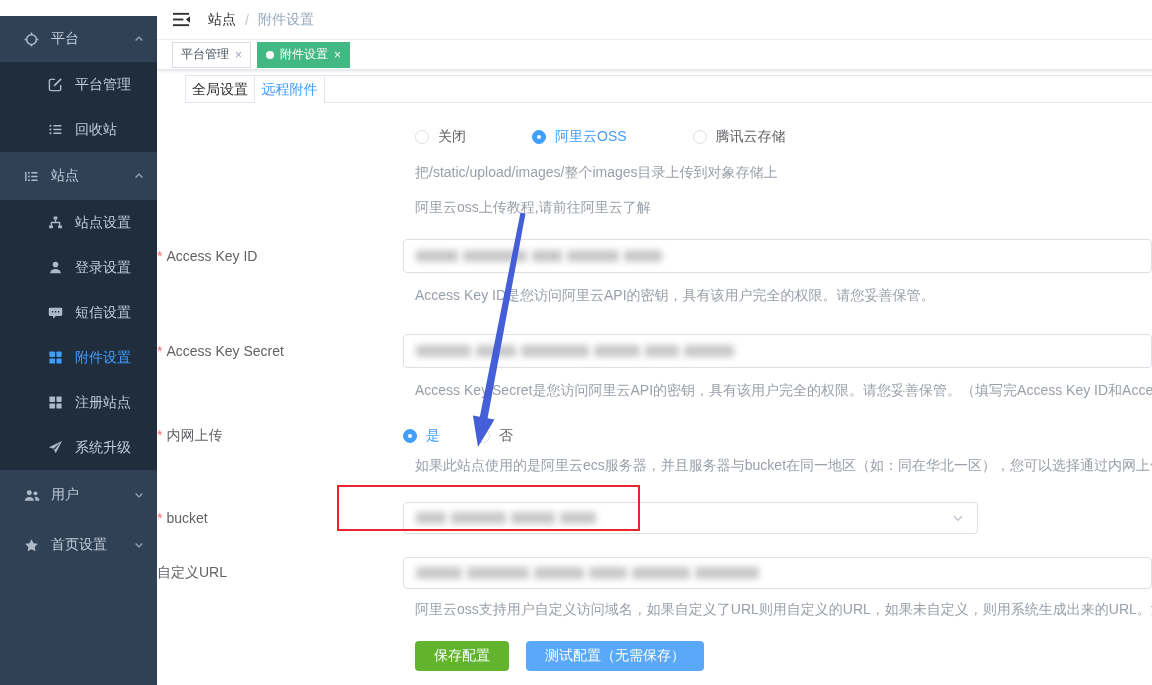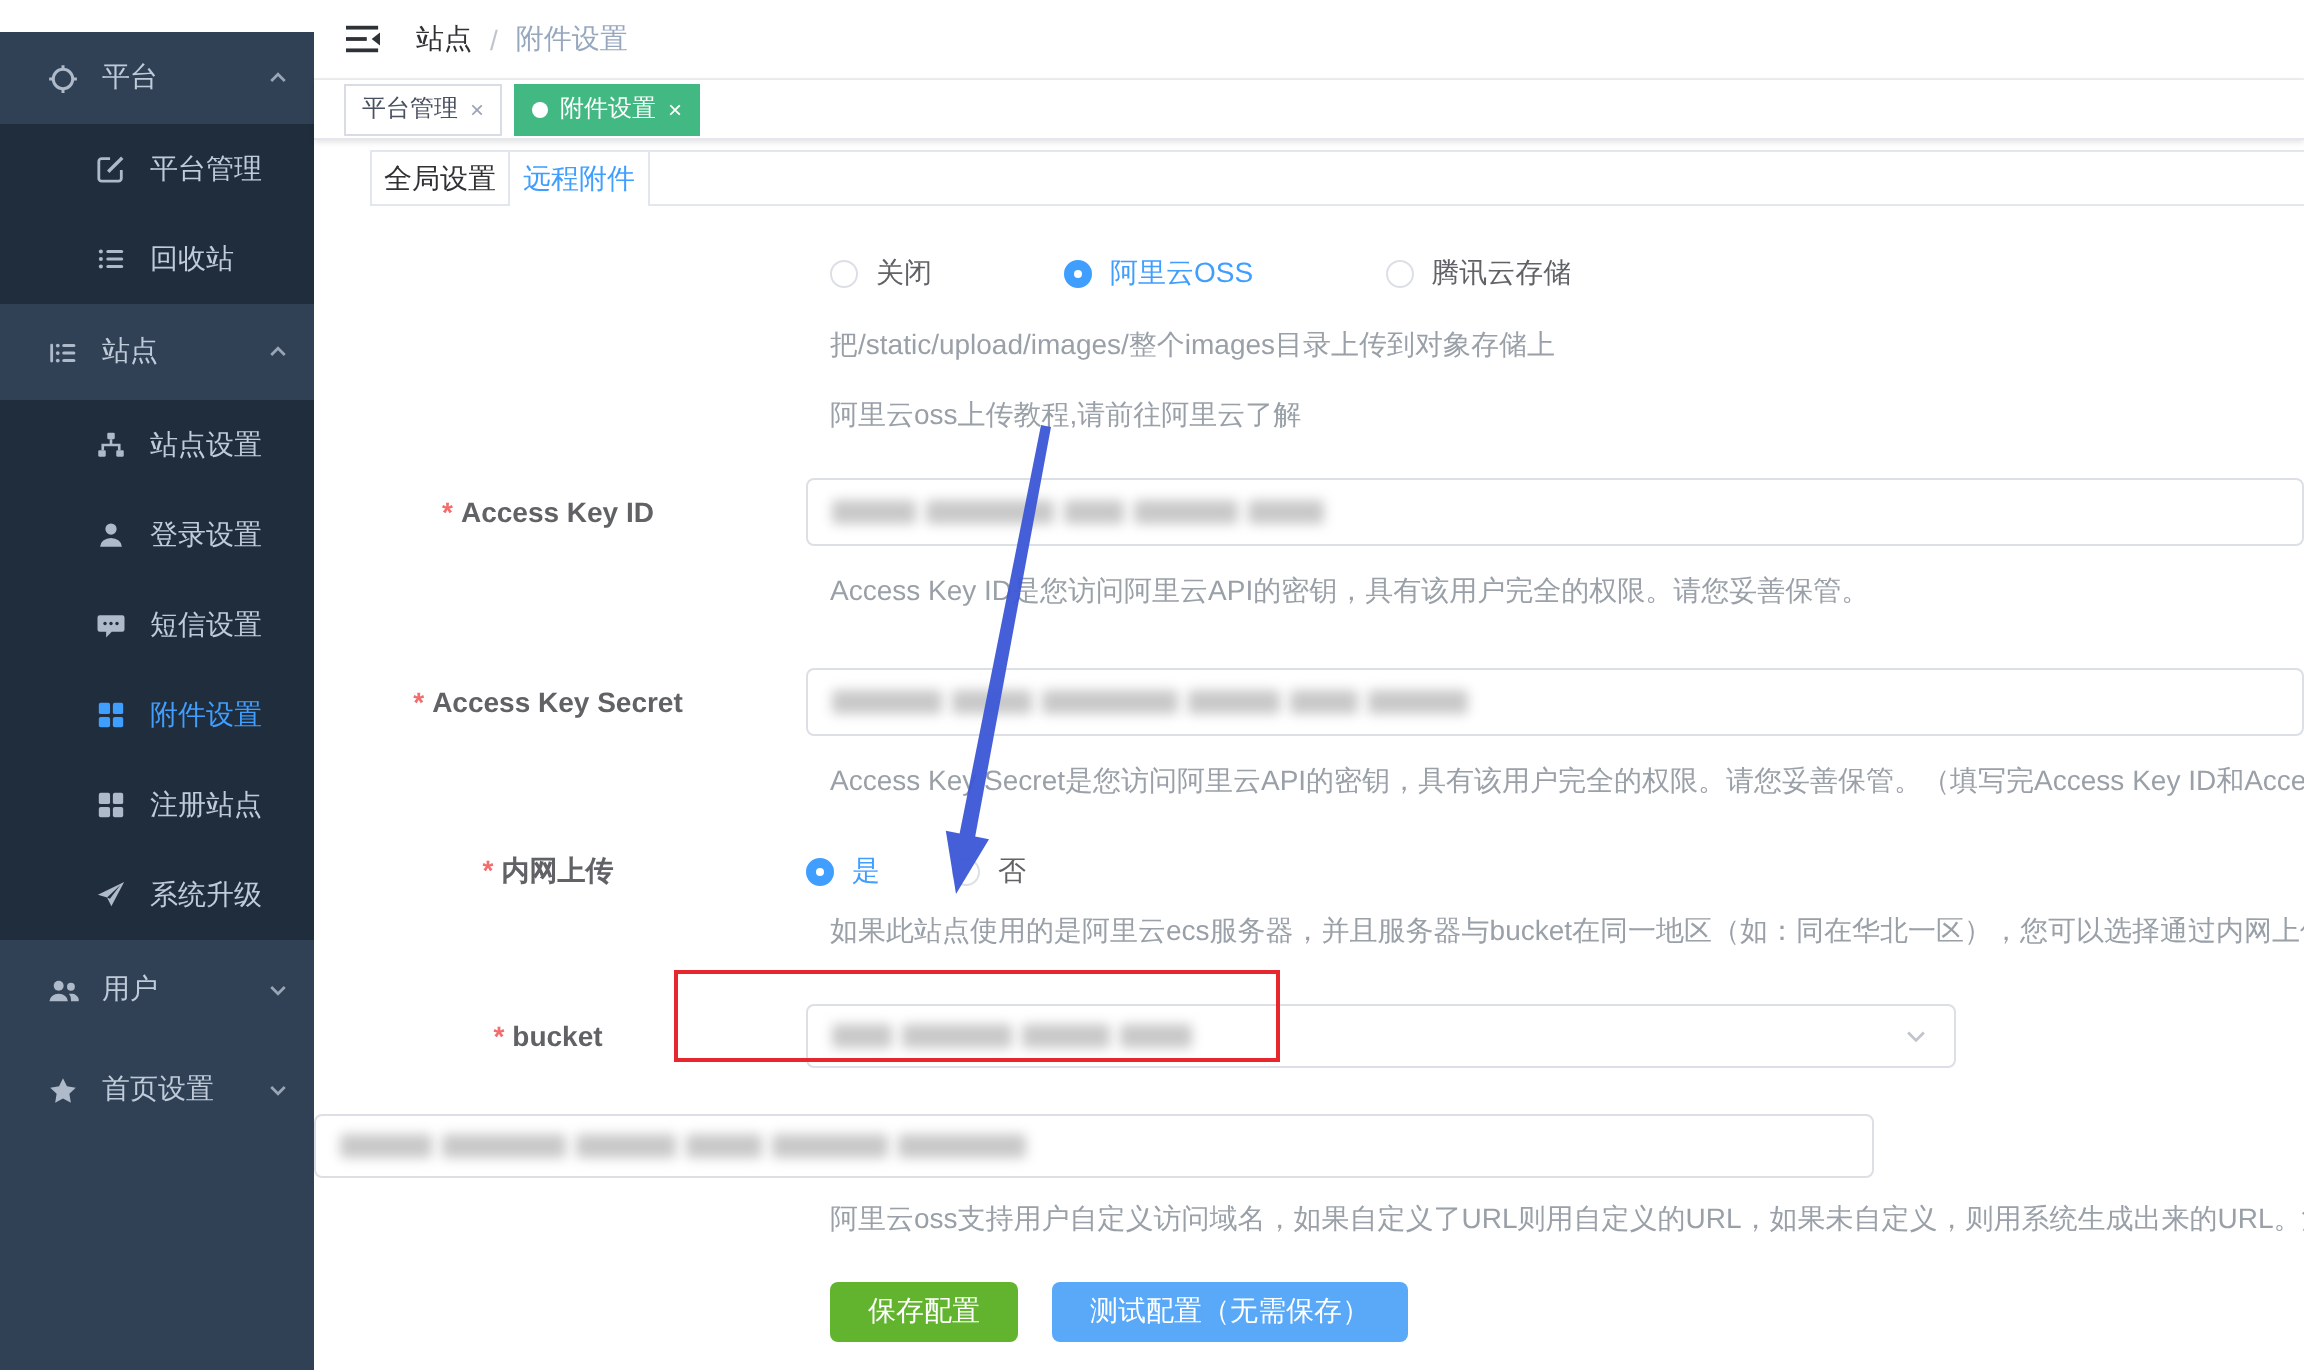--- a/index.html
+++ b/index.html
@@ -39,21 +39,21 @@
   
   .tabs { position:absolute; left:185px; top:75px; width:967px; height:28px; display:flex; background:#fff; border-top:1px solid #e2e6ee; border-bottom:1px solid #e2e6ee; }
   .tab { width:70px; text-align:center; line-height:26px; font-size:14px; color:#303133; border-right:1px solid #e2e6ee; background:#fff; cursor:pointer; position:relative; }
   .tab:first-child { border-left:1px solid #e2e6ee; }
   .tab.active { color:#409EFF; }
   .tab.active::after { content:""; position:absolute; left:0; right:0; bottom:-1px; height:1px; background:#fff; }
 
   
   .content { position:absolute; left:157px; top:104px; width:995px; height:573px; overflow:hidden; font-size:14px; }
   .row { display:flex; align-items:center; }
-  .lab { width:246px; flex:none; text-align:center; padding-right:12px; color:#606266; font-weight:bold; white-space:nowrap; }
+  .lab { width:246px; flex:none; text-align:left; padding-right:12px; color:#606266; font-weight:normal; white-space:nowrap; }
   .req { color:#f56c6c; margin-right:4px; }
   .indent { margin-left:258px; }
   .help { color:#9aa0a8; white-space:nowrap; line-height:18px; }
 
   .radio { display:inline-flex; align-items:center; margin-right:30px; cursor:pointer; }
   .rdot { width:14px; height:14px; border-radius:50%; border:1px solid #dcdfe6; background:#fff; margin-right:9px; position:relative; flex:none; }
   .radio.checked .rdot { background:#409EFF; border-color:#409EFF; }
   .radio.checked .rdot::after { content:""; position:absolute; left:4px; top:4px; width:4px; height:4px; border-radius:50%; background:#fff; }
   .rlabel { color:#606266; }
   .radio.checked .rlabel { color:#409EFF; }
@@ -356,20 +356,21 @@
           </span>
         <span class="sel-chev">
           <svg viewBox="0 0 16 16" width="14" height="14" fill="none" stroke="currentColor" stroke-width="1.6">
               <path d="M3.5 6l4.5 4.5L12.5 6"></path>
             </svg>
         </span>
       </div>
     </div>
 
     <div class="row r-url">
+      <label class="lab"><span>自定义URL</span></label>
       <div class="input wide" style="height:32px">
         <span class="redacted">
             <i style="width:46px"></i>
             <i style="width:62px"></i>
             <i style="width:50px"></i>
             <i style="width:38px"></i>
             <i style="width:58px"></i>
             <i style="width:64px"></i>
           </span>
       </div>

